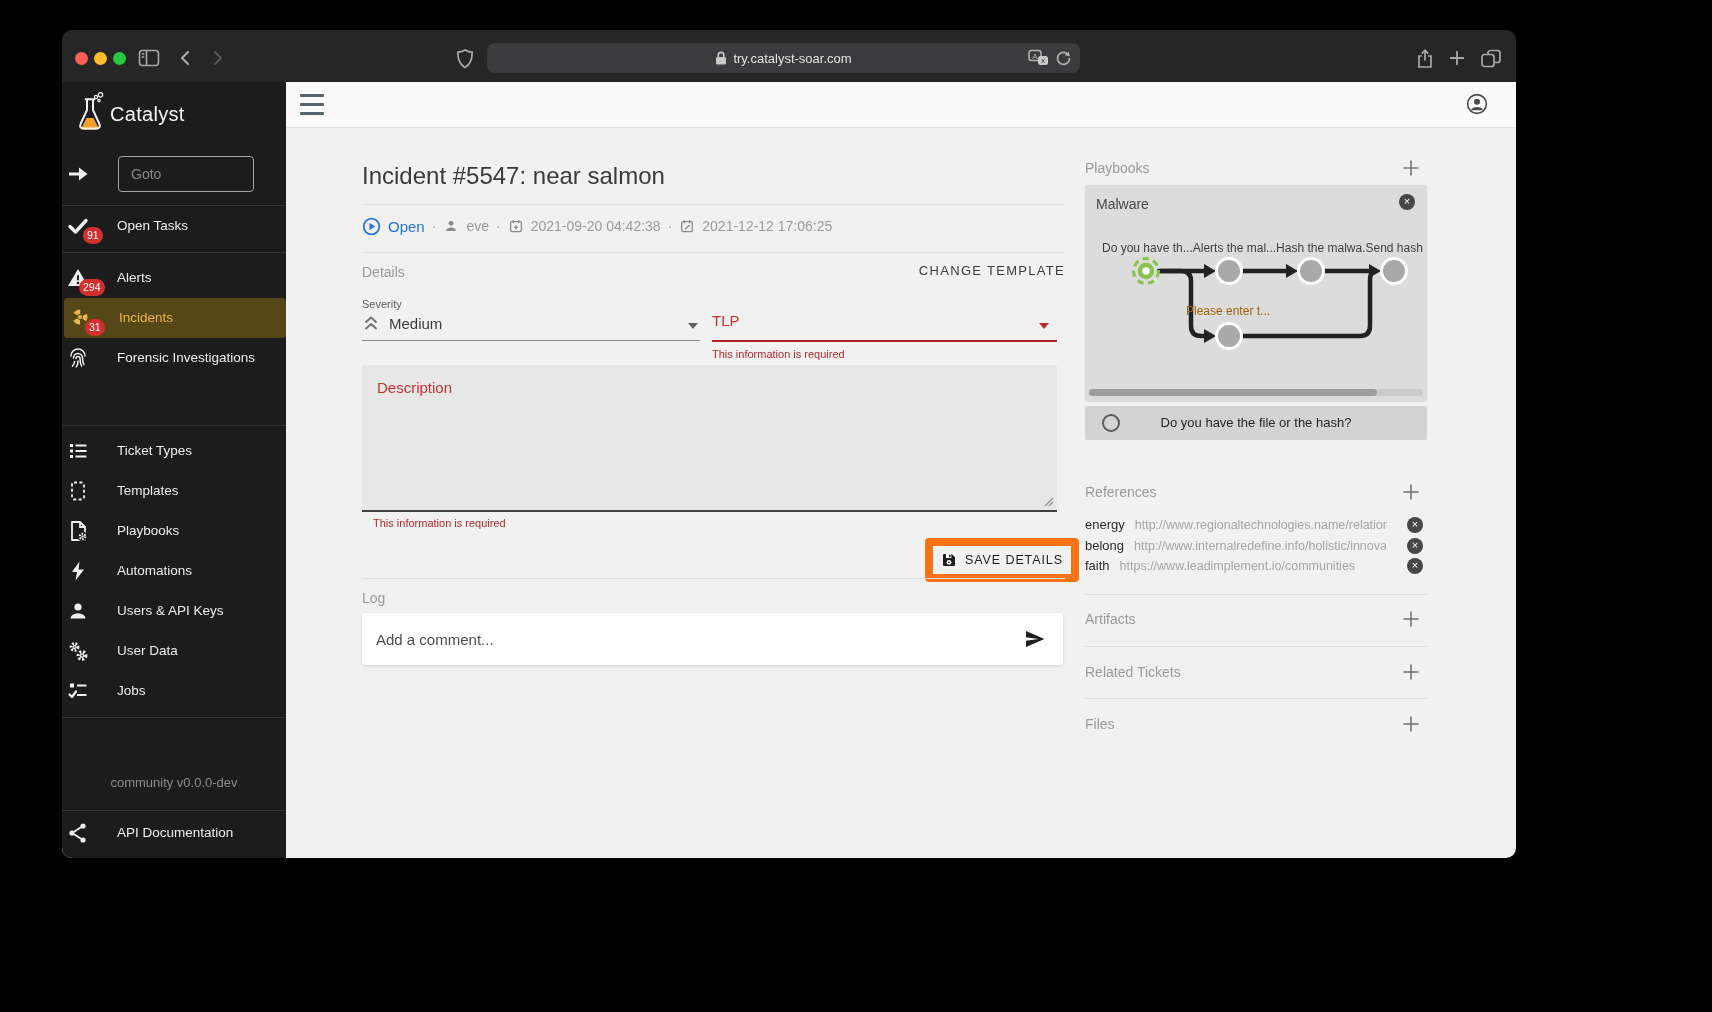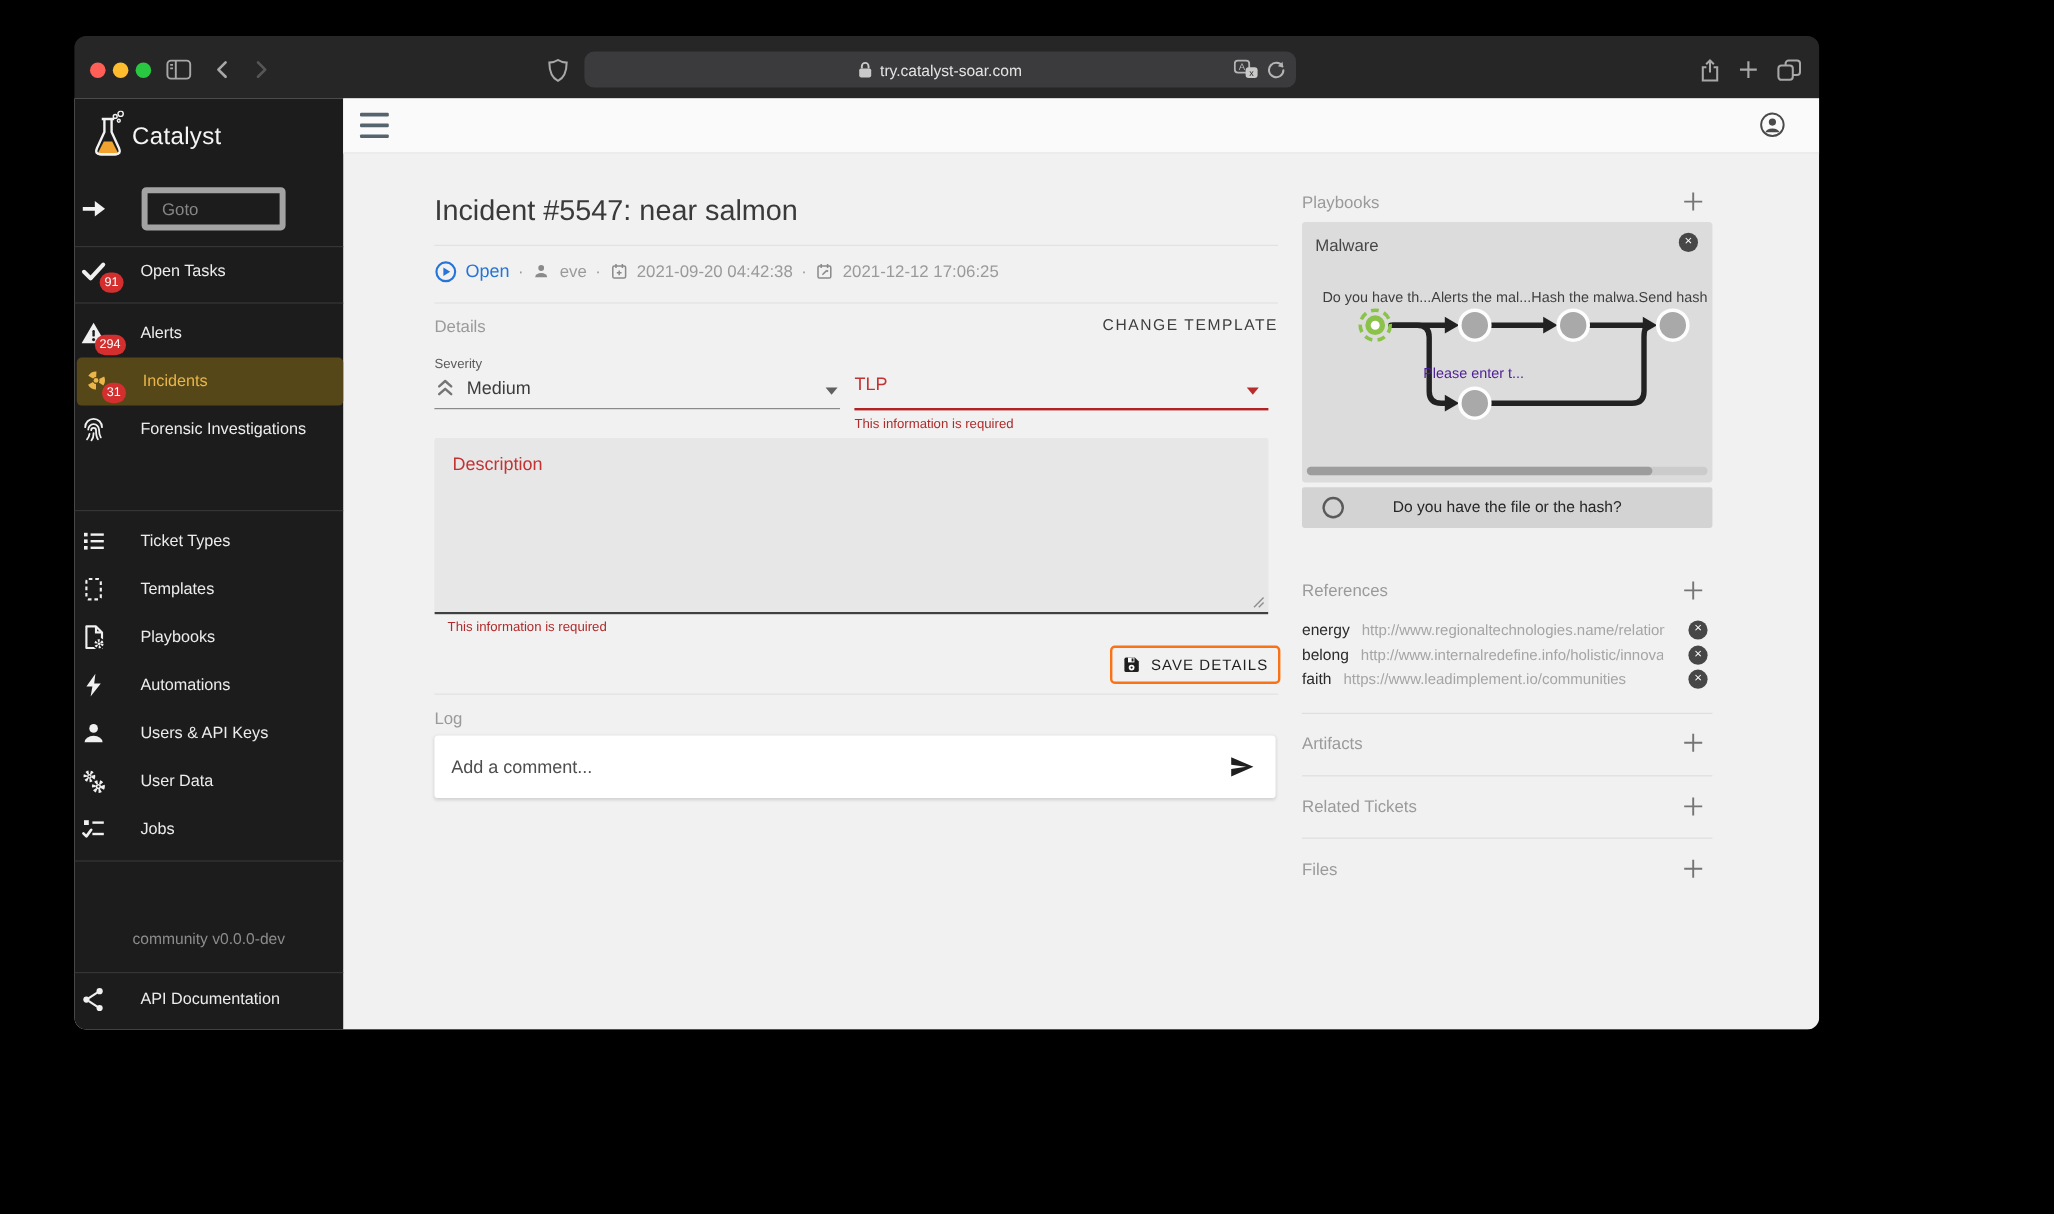--- a/index.html
+++ b/index.html
@@ -21,21 +21,21 @@
   .sidebar{position:absolute;left:0;top:0;width:224px;height:776px;background:#1c1c1c;}
   .sdiv{position:absolute;left:0;width:224px;height:1px;background:#353535;}
   .srow{position:absolute;left:0;width:228px;height:40px;cursor:pointer;}
   .srow .lbl{position:absolute;left:55px;top:0;line-height:40px;font-size:13.5px;color:#ececec;white-space:nowrap;}
   .srow .ibx{position:absolute;left:4px;top:8px;width:24px;height:24px;}
   .badge{position:absolute;left:21px;top:21px;min-width:10px;height:17px;padding:0 4px;border-radius:9px;
          background:#d32f2f;color:#fff;font-size:10.5px;line-height:17px;text-align:center;font-weight:500;}
   .active-row{background:#564718;border-radius:4px;}
   .active-row .lbl{color:#eab64a;}
   .brand{position:absolute;left:48px;top:12px;height:40px;line-height:40px;font-size:20px;color:#f5f5f5;letter-spacing:.3px;}
-  .goto{position:absolute;left:56px;top:74px;width:120px;height:36px;border:5px solid #a3a3a3;border-radius:4px;
+  .goto{position:absolute;left:56px;top:74px;width:136px;height:36px;border:1px solid #a3a3a3;border-radius:4px;
         background:transparent;color:#ddd;font-size:14px;padding:0 12px;box-sizing:border-box;outline:none;
         font-family:"Liberation Sans",sans-serif;}
   .goto::placeholder{color:#868686;}
   .version{position:absolute;left:0;top:693px;width:224px;text-align:center;font-size:13px;color:#8c8c8c;}
   
   .appbar{position:absolute;left:224px;top:0;width:1230px;height:45px;background:#fafafa;border-bottom:1px solid #e3e3e3;}
   .burger{position:absolute;left:238px;top:12px;width:24px;height:21px;display:flex;flex-direction:column;
           justify-content:space-between;cursor:pointer;}
   .burger i{display:block;height:3px;background:#56646e;border-radius:1px;}
   .hr{position:absolute;height:1px;background:#e2e2e2;}
@@ -45,38 +45,38 @@
              font-size:14px;color:#9a9a9a;}
   .open{color:#2674d9;font-size:15px;font-weight:500;}
   .chtpl{position:absolute;right:451px;top:181px;font-size:13px;letter-spacing:1.3px;color:#3d3d3d;font-weight:500;cursor:pointer;}
   .flabel{font-size:11px;color:#5a5a5a;}
   .red{color:#c23434;}
   .redsmall{font-size:11px;color:#b02b2b;}
   .caret{width:0;height:0;border-left:5px solid transparent;border-right:5px solid transparent;border-top:6px solid #616161;}
   .caret.r{border-top-color:#b92c2c;}
   .descbox{position:absolute;left:300px;top:283px;width:695px;height:145px;background:#e7e7e7;
            border-bottom:2px solid #404040;border-radius:2px 2px 0 0;}
-  .savebtn{position:absolute;left:863px;top:456px;width:138px;height:28px;border:2px solid #f97316;border-radius:4px;
+  .savebtn{position:absolute;left:863px;top:456px;width:138px;height:28px;border:8px solid #f97316;border-radius:4px;
            display:flex;align-items:center;justify-content:center;gap:8px;cursor:pointer;background:transparent;}
   .savebtn span{font-size:12.5px;font-weight:500;letter-spacing:.9px;color:#1f1f1f;}
   .commentbox{position:absolute;left:300px;top:531px;width:701px;height:52px;background:#fff;border-radius:3px;
               box-shadow:0 1px 3px rgba(0,0,0,.14);}
   .commentbox input{position:absolute;left:0;top:0;width:620px;height:52px;border:none;outline:none;background:transparent;
               font-size:15px;color:#444;padding:0 14px;font-family:"Liberation Sans",sans-serif;}
   .commentbox input::placeholder{color:#4e4e4e;}
   .sendbtn{position:absolute;right:16px;top:14px;width:24px;height:24px;cursor:pointer;}
   
   .rp-h{position:absolute;font-size:14px;color:#9a9a9a;}
   .plus{position:absolute;width:20px;height:20px;cursor:pointer;}
   .card{position:absolute;left:1023px;top:103px;width:342px;height:217px;background:#dcdcdc;border-radius:3px;overflow:hidden;}
   .card .ctitle{position:absolute;left:11px;top:11px;font-size:14px;color:#474747;}
   .xclose{width:16px;height:16px;border-radius:50%;background:#474747;color:#fff;text-align:center;line-height:15px;
           font-size:11px;cursor:pointer;}
   .flowlabels{position:absolute;left:17px;top:56px;width:322px;white-space:nowrap;overflow:hidden;font-size:12px;color:#3f3f3f;}
-  .branchlabel{position:absolute;left:101px;top:119px;font-size:12px;color:#4c1d95;}
+  .branchlabel{position:absolute;left:101px;top:119px;font-size:12px;color:#a16207;}
   .scrolltrack{position:absolute;left:4px;top:204px;width:334px;height:7px;border-radius:4px;background:#cbcbcb;}
   .scrollthumb{position:absolute;left:0;top:0;width:288px;height:7px;border-radius:4px;background:#9d9d9d;}
   .taskrow{position:absolute;left:1023px;top:324px;width:342px;height:34px;background:#d3d3d3;border-radius:2px;}
   .taskcircle{position:absolute;left:17px;top:8px;width:18px;height:18px;border:2px solid #5a5a5a;border-radius:50%;
               box-sizing:border-box;cursor:pointer;}
   .tasktext{position:absolute;left:0;top:0;width:342px;text-align:center;line-height:34px;font-size:13px;color:#262626;}
   .refrow{position:absolute;left:1023px;width:342px;height:21px;display:flex;align-items:center;gap:10px;}
   .refname{font-size:13px;color:#2b2b2b;}
   .refurl{font-size:12.5px;color:#a5a5a5;white-space:nowrap;overflow:hidden;max-width:252px;}
   .rpdiv{position:absolute;left:1023px;width:342px;height:1px;background:#dedede;}

